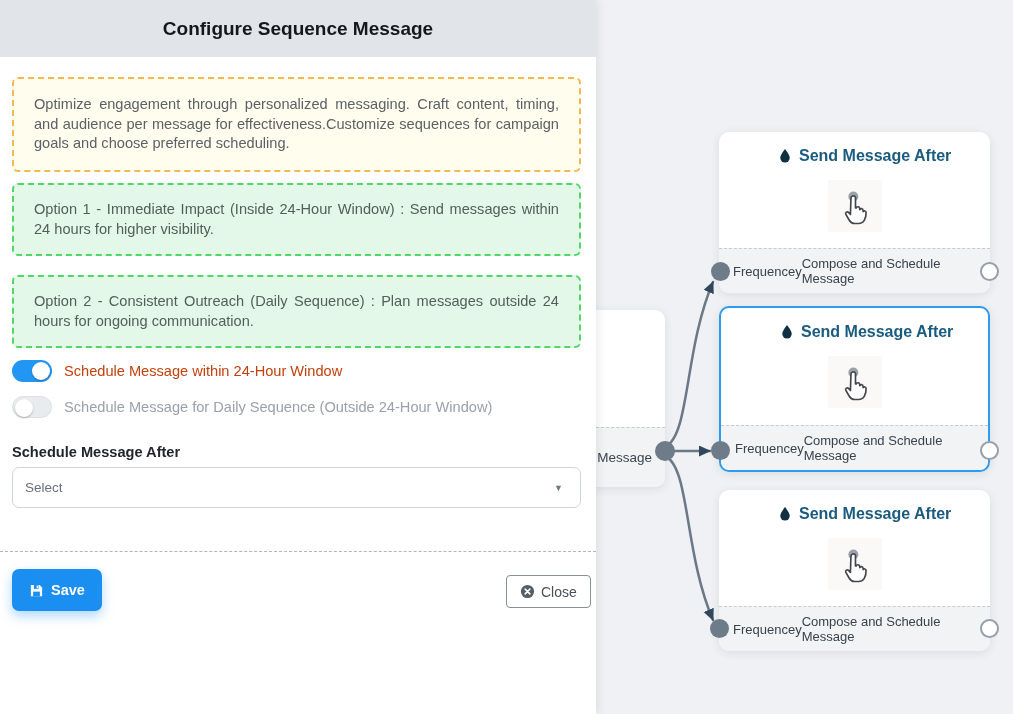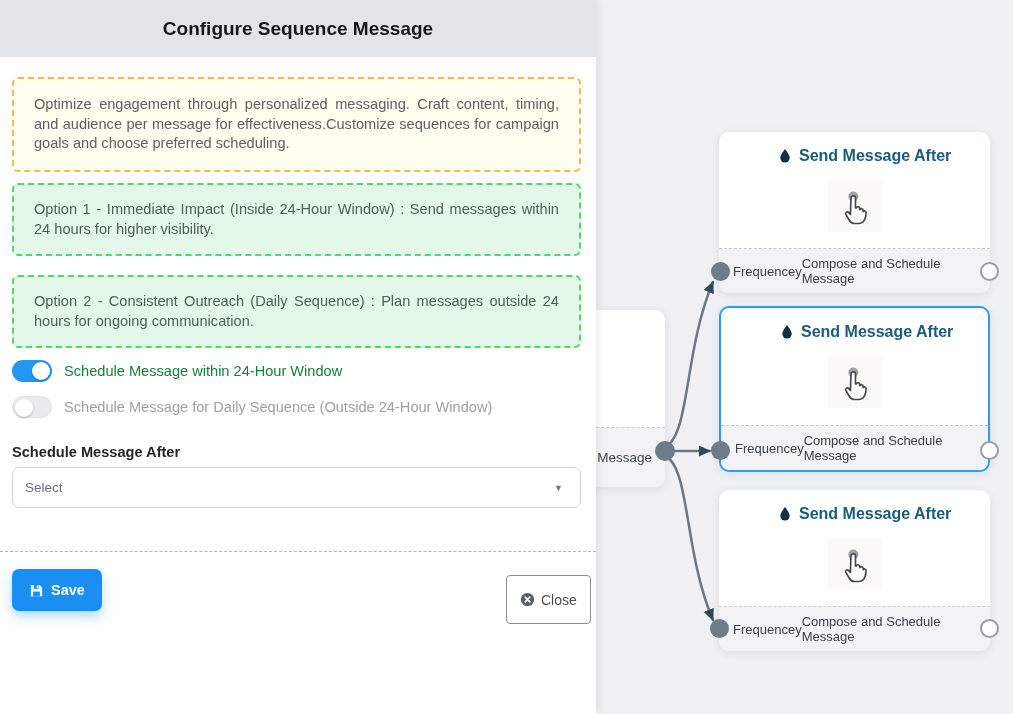--- a/index.html
+++ b/index.html
@@ -45,21 +45,21 @@
                   font-size:19px; font-weight:700; color:#14181c; }
   .note-box { position:absolute; left:12px; width:569px; border-radius:6px;
               font-size:14.6px; line-height:19.6px; text-align:justify; }
   .note-yellow { top:77px; padding:16px 20px; background:#fefdee;
                  border:2px dashed #f3b94f; color:#5d6166; }
   .note-green { padding:15px 20px; background:#e4f8e9; border:2px dashed #4fd964; color:#52605a; }
   .g1 { top:183px; } .g2 { top:275px; }
 
   .toggle-row { position:absolute; left:12px; display:flex; align-items:center; gap:12px;
                 font-size:14.6px; }
-  .tr1 { top:360px; color:#15803d; } .tr2 { top:396px; color:#9aa1a9; }
+  .tr1 { top:360px; color:#c2410c; } .tr2 { top:396px; color:#9aa1a9; }
   .toggle { width:40px; height:22px; border-radius:11px; position:relative; flex:0 0 auto; }
   .toggle .knob { position:absolute; top:2px; width:18px; height:18px; border-radius:50%;
                   background:#fff; box-shadow:0 1px 2px rgba(0,0,0,.25); }
   .toggle.on  { background:#2196f3; } .toggle.on .knob { right:2px; }
   .toggle.off { background:#e9ecef; border:1px solid #dde1e5; } .toggle.off .knob { left:2px; }
 
   .field-label { position:absolute; left:12px; top:444px; font-size:14.6px; color:#22262a;font-weight:bold; }
   .select-box { position:absolute; left:12px; top:467px; width:569px; height:41px;
                 border:1px solid #ced4da; border-radius:7px; background:#fff;
                 display:flex; align-items:center; font-size:13.5px; color:#69707a;
@@ -67,21 +67,21 @@
   .select-box .caret { position:absolute; right:17px; font-size:9px; color:#6f7780; }
 
   .panel-divider { position:absolute; left:0; top:551px; width:596px;
                    border-top:1.5px dashed #adb5bd; }
 
   .btn-save { position:absolute; left:12px; top:569px; height:42px; padding:0 17px;
               background:#1b8ef2; border:none; border-radius:7px; color:#fff;
               font-weight:700; font-size:14.5px; display:flex; align-items:center; gap:7px;
               box-shadow:0 5px 12px rgba(27,142,242,.35); cursor:pointer;
               font-family:"Liberation Sans", sans-serif; }
-  .btn-close { position:absolute; left:506px; top:575px; height:49px; padding:0 13px;
+  .btn-close { position:absolute; left:506px; top:575px; height:33px; padding:0 13px;
                background:#fff; border:1px solid #878f98; border-radius:4px; color:#4a5056;
                font-size:14px; display:flex; align-items:center; gap:6px; cursor:pointer;
                font-family:"Liberation Sans", sans-serif; }
 </style>
 </head>
 <body>
 
 <div class="stage">
 
   <div class="canvas">

